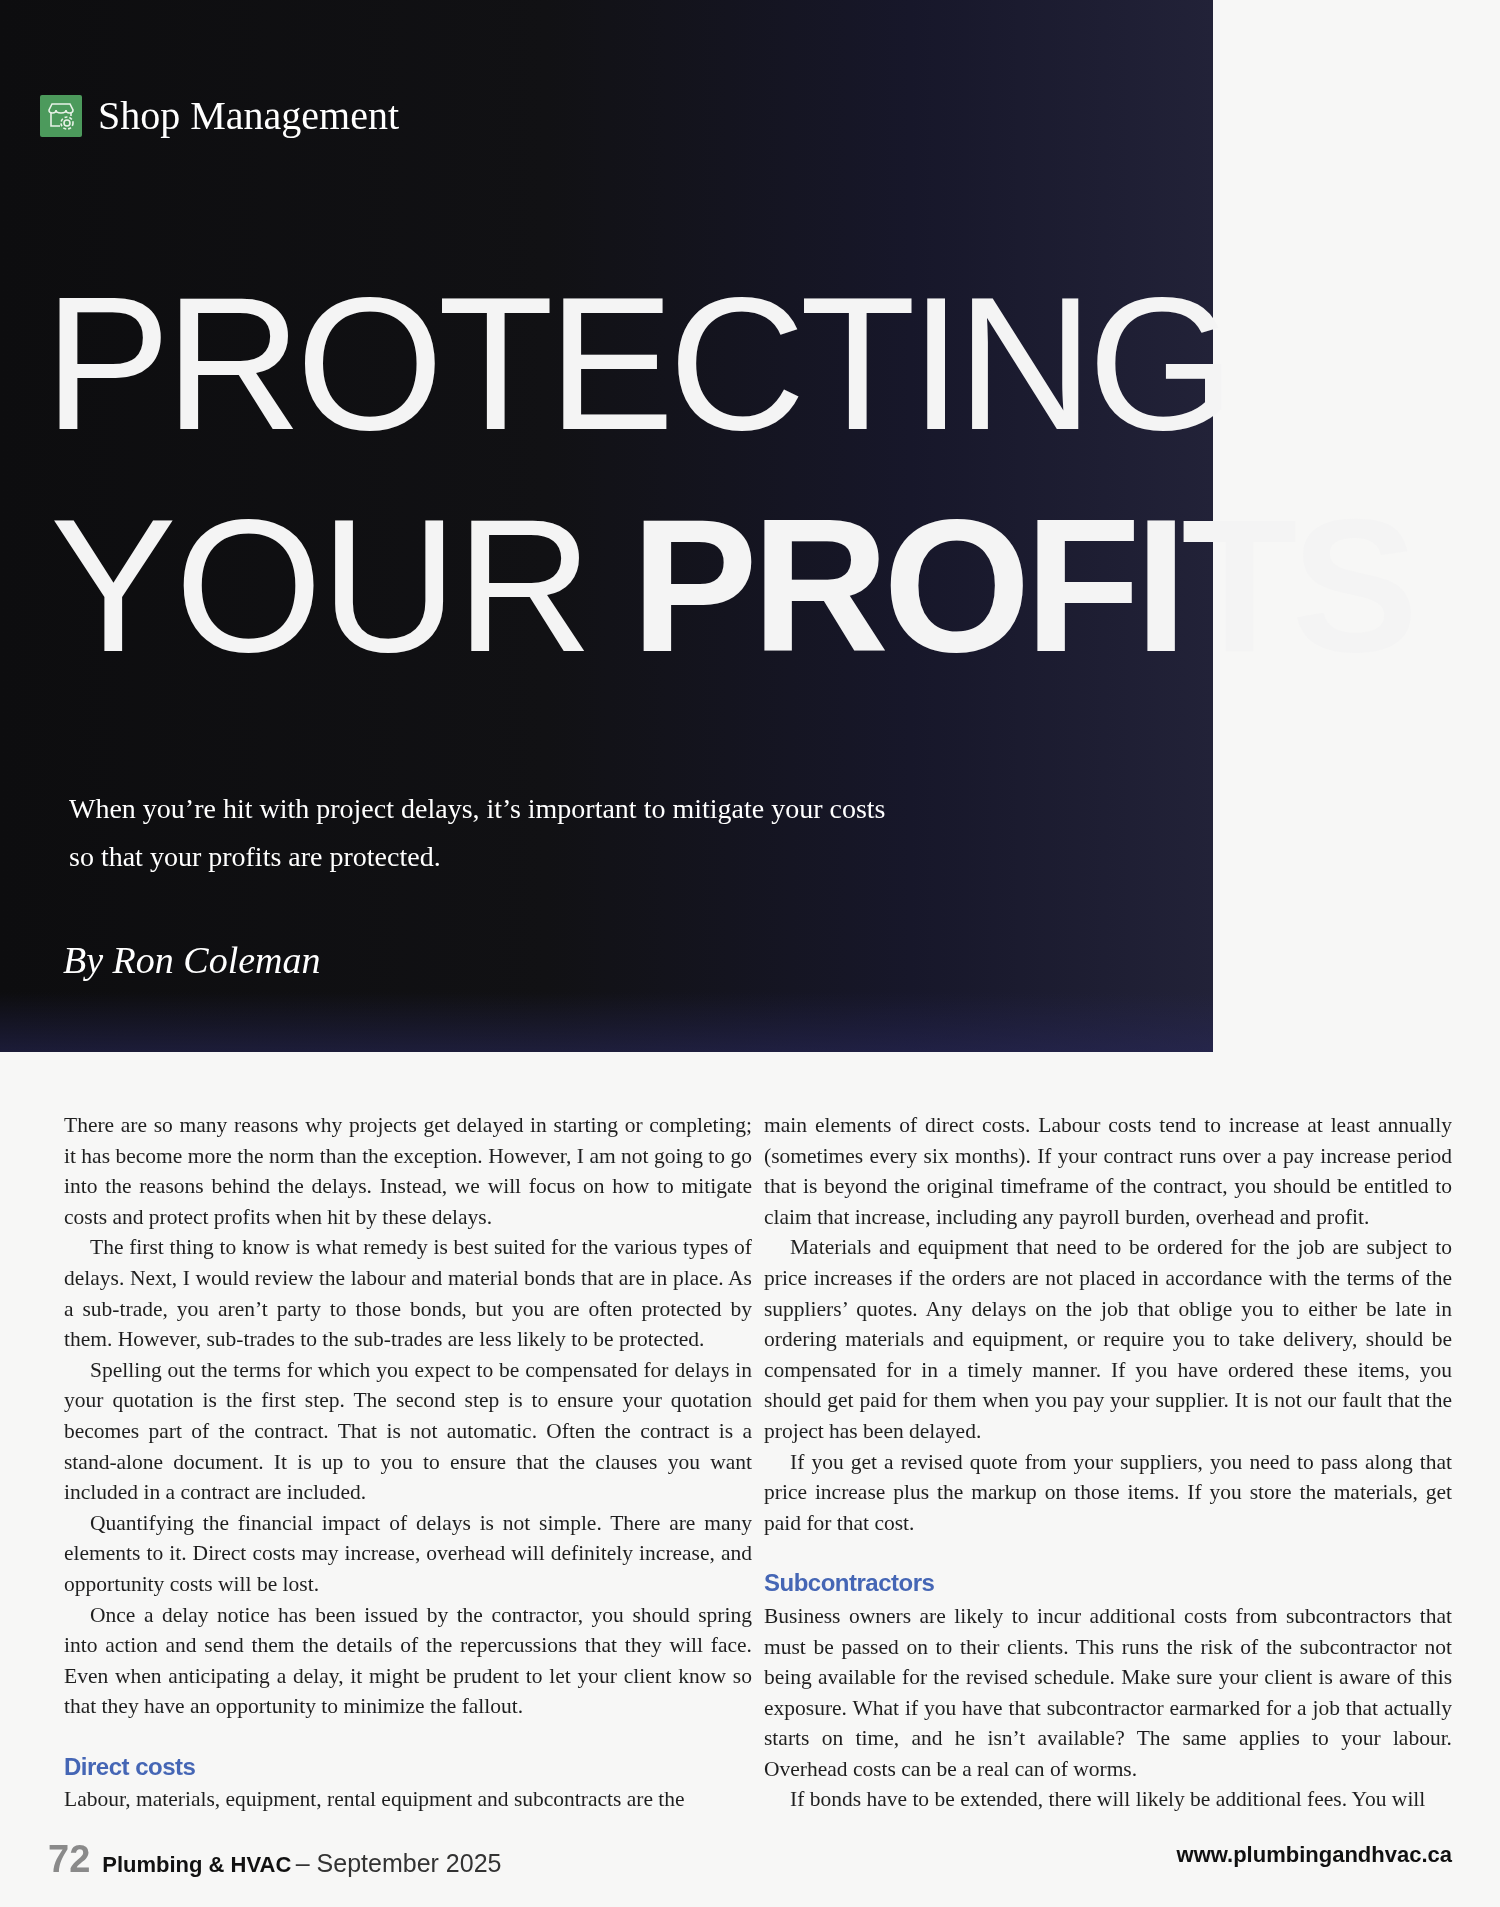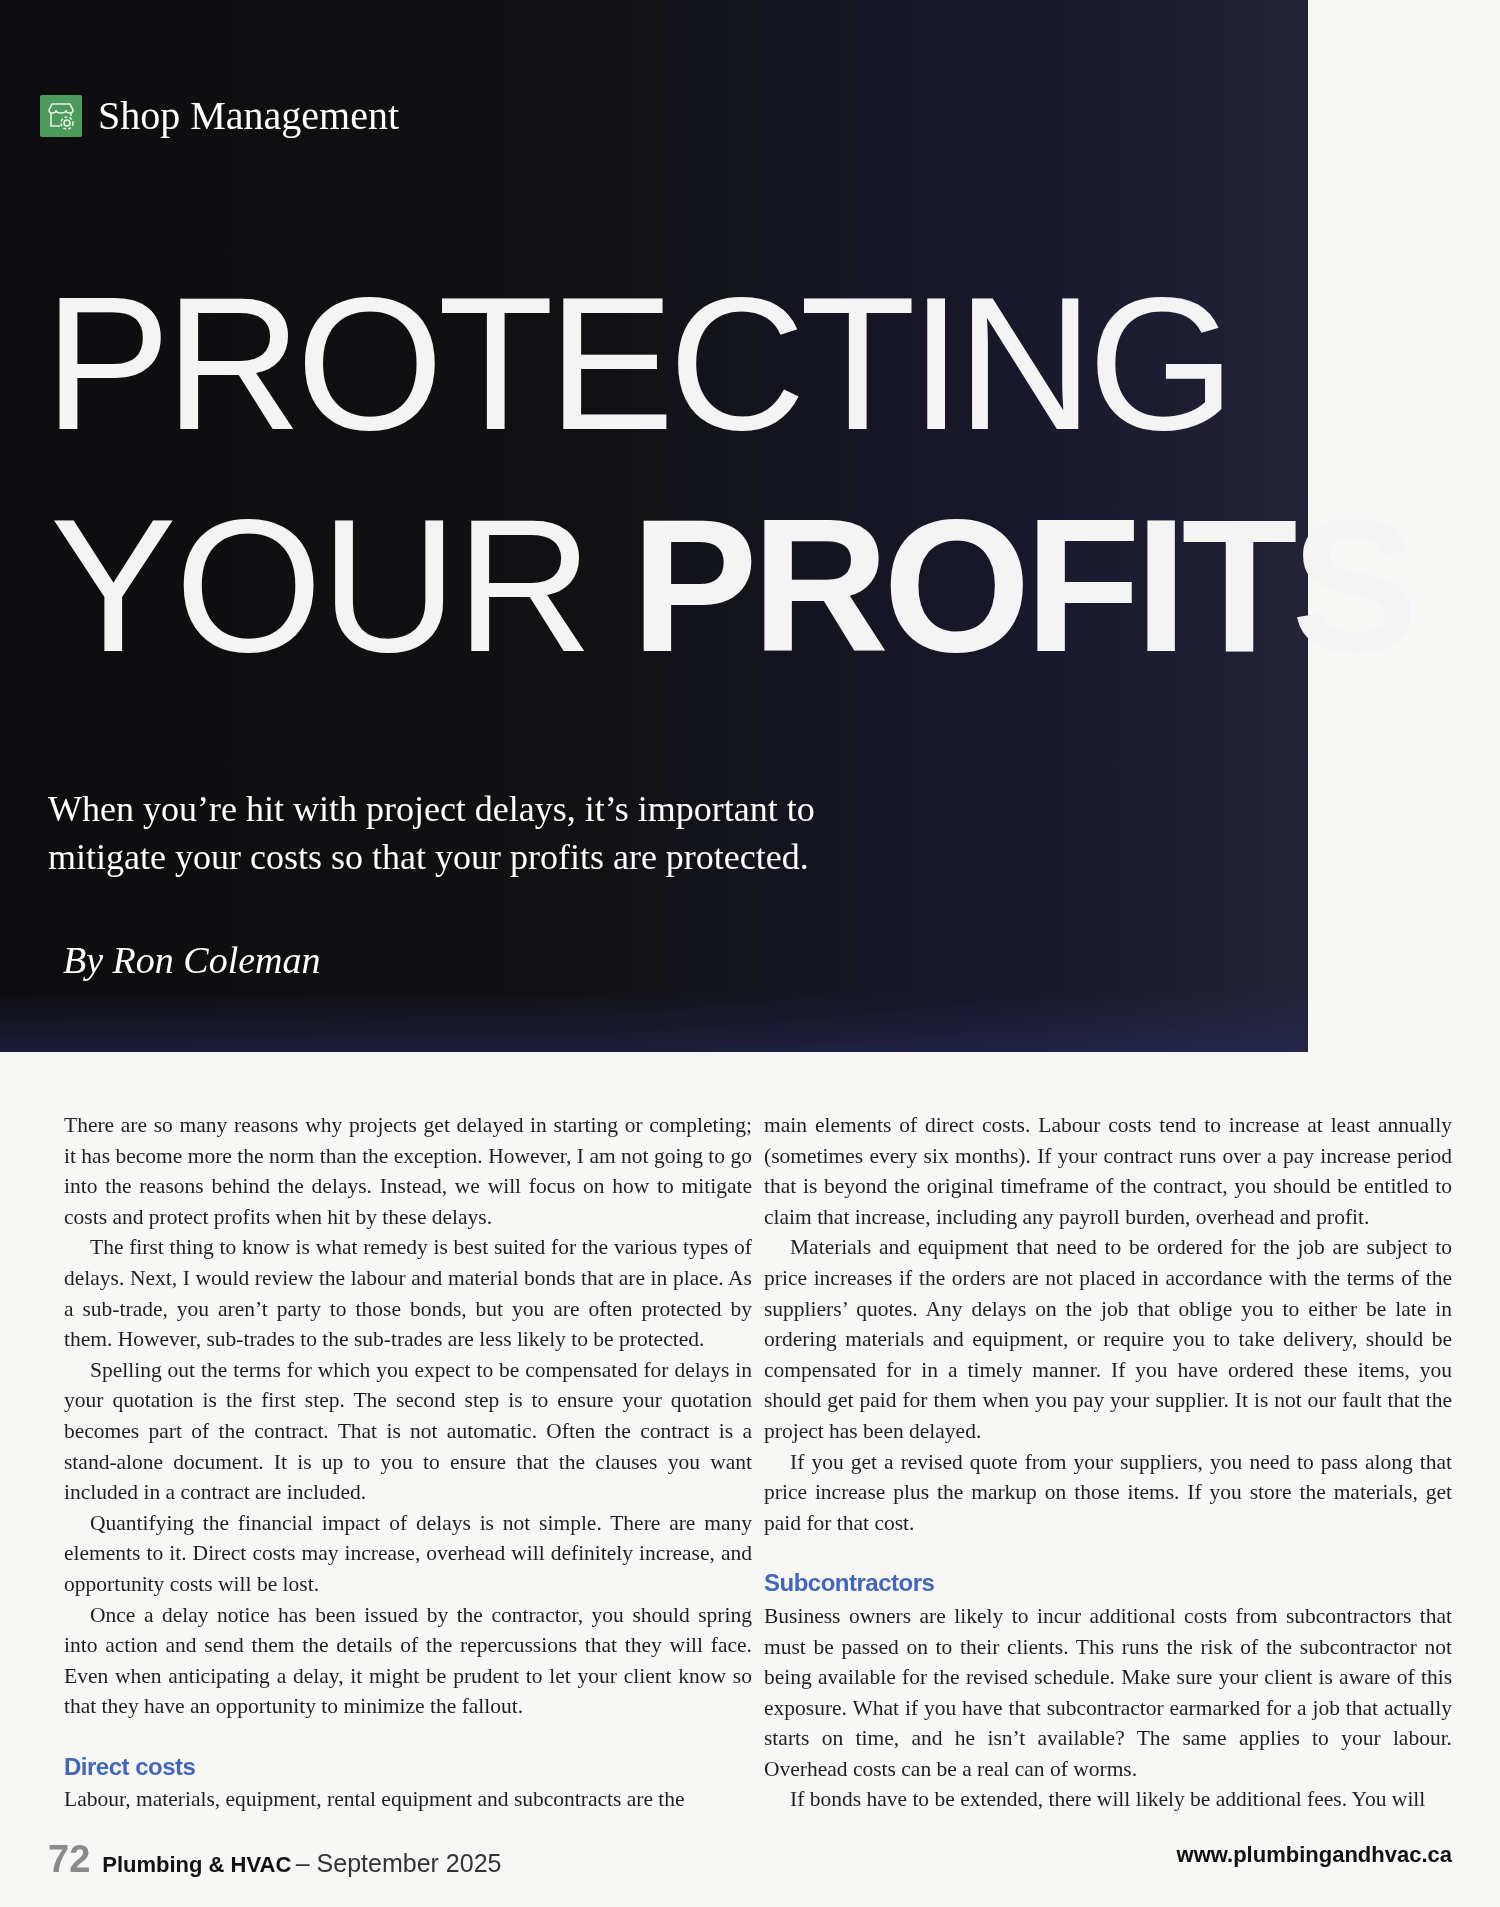--- a/index.html
+++ b/index.html
@@ -3,21 +3,21 @@
 <meta charset="utf-8">
 <style>
   html, body { margin: 0; padding: 0; }
   body {
     width: 1500px; height: 1907px; overflow: hidden;
     background: #f7f7f6;
     position: relative;
     font-family: "Liberation Serif", serif;
   }
   .hero {
-    position: absolute; left: 0; top: 0; width: 1308px; height: 1052px;
+    position: absolute; left: 0; top: 0; width: 1213px; height: 1052px;
     background: linear-gradient(90deg, #0d0d0f 0%, #111114 45%, #17172a 75%, #222238 100%);
   }
   .hero::after {
     content: ""; position: absolute; left: 0; right: 0; bottom: 0; height: 60px;
     background: linear-gradient(180deg, rgba(30,30,60,0) 0%, rgba(40,40,90,0.55) 100%);
   }
   .section-tag {
     position: absolute; left: 40px; top: 92px; display: flex; align-items: center; gap: 16px;
   }
   .section-icon {
@@ -31,22 +31,22 @@
     font-size: 190px; letter-spacing: -6px; line-height: 1;
   }
   .title-line2 {
     position: absolute; left: 50px; top: 490px; white-space: nowrap;
     color: #f4f4f4; font-family: "Liberation Sans", sans-serif;
     font-size: 190px; line-height: 1; letter-spacing: -6px;
   }
   .title-line2 .light { font-weight: 300; letter-spacing: -2px; }
   .title-line2 .bold { font-weight: 700; margin-left: 40px; }
   .deck {
-    position: absolute; left: 48px; top: 785px; width: 820px;
-    color: #fff; font-size: 36px; line-height: 48px;
+    position: absolute; left: 69px; top: 785px; width: 820px;
+    color: #fff; font-size: 28px; line-height: 48px;
   }
   .byline {
     position: absolute; left: 63px; top: 938px;
     color: #fff; font-size: 38px; font-style: italic; text-align: right;
   }
   .col {
     position: absolute; top: 1110px; width: 688px;
     color: #1f1f1f; font-size: 21.5px; line-height: 30.6px; text-align: justify;
   }
   .col.left { left: 64px; }

